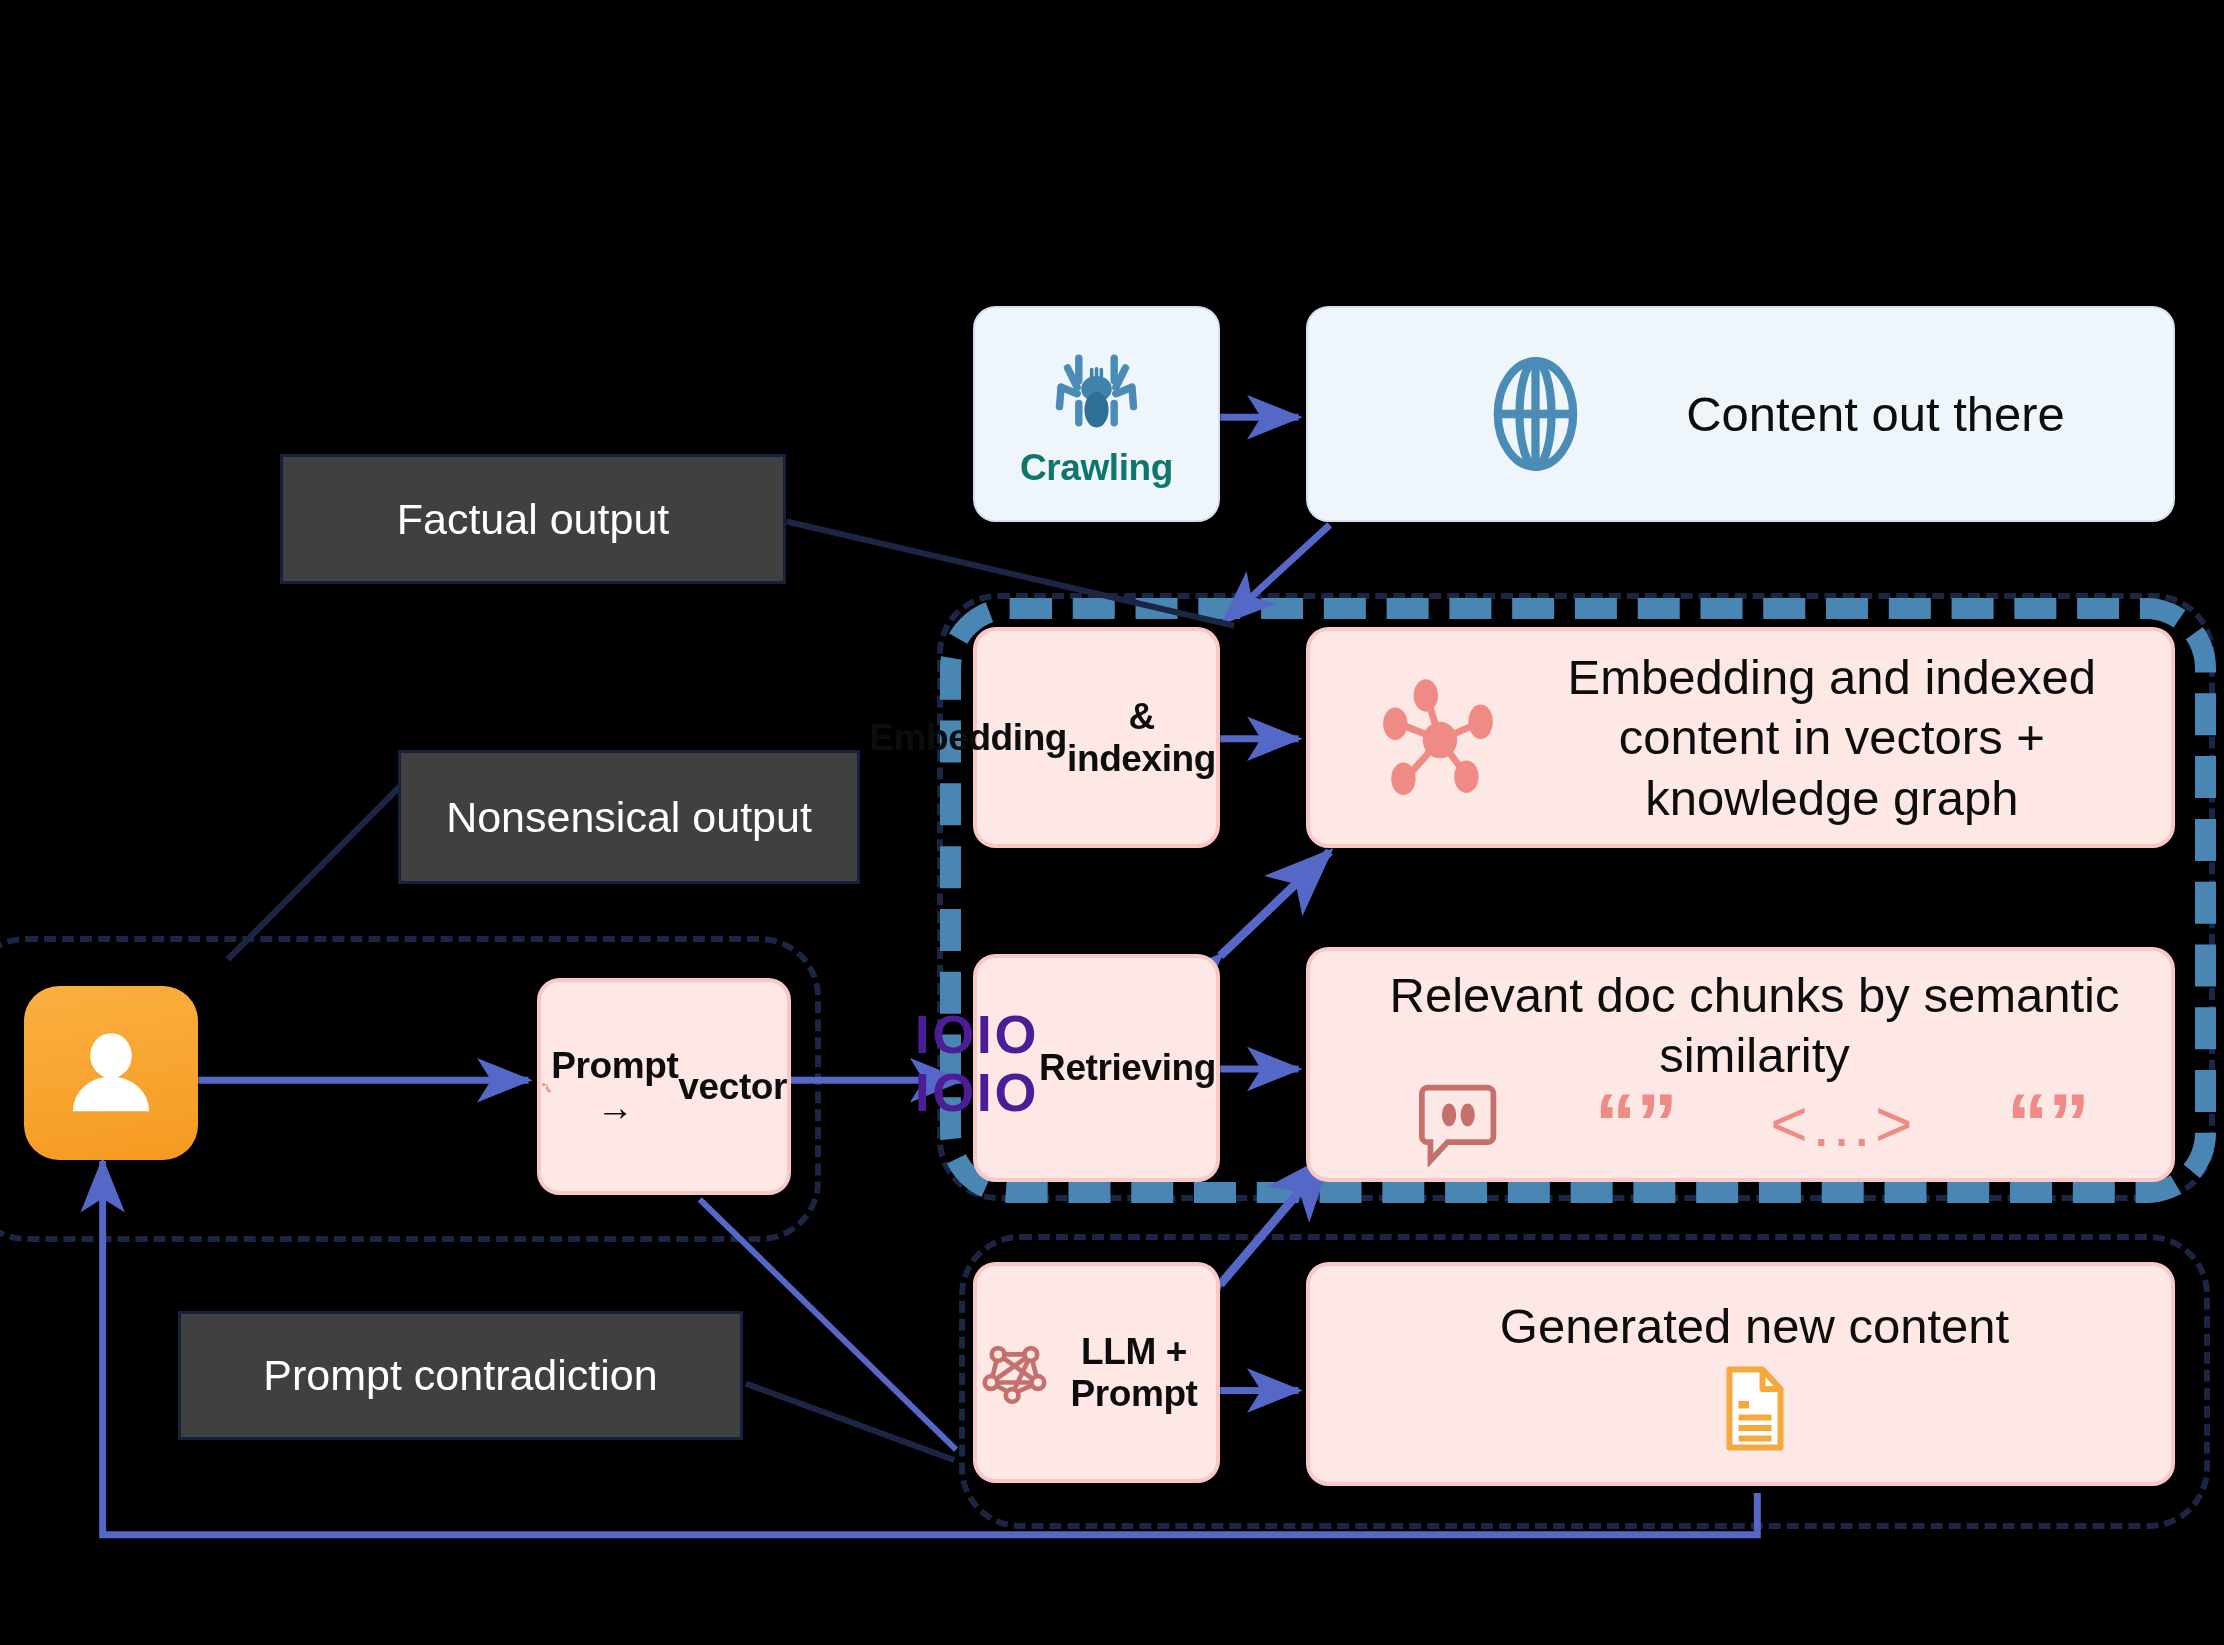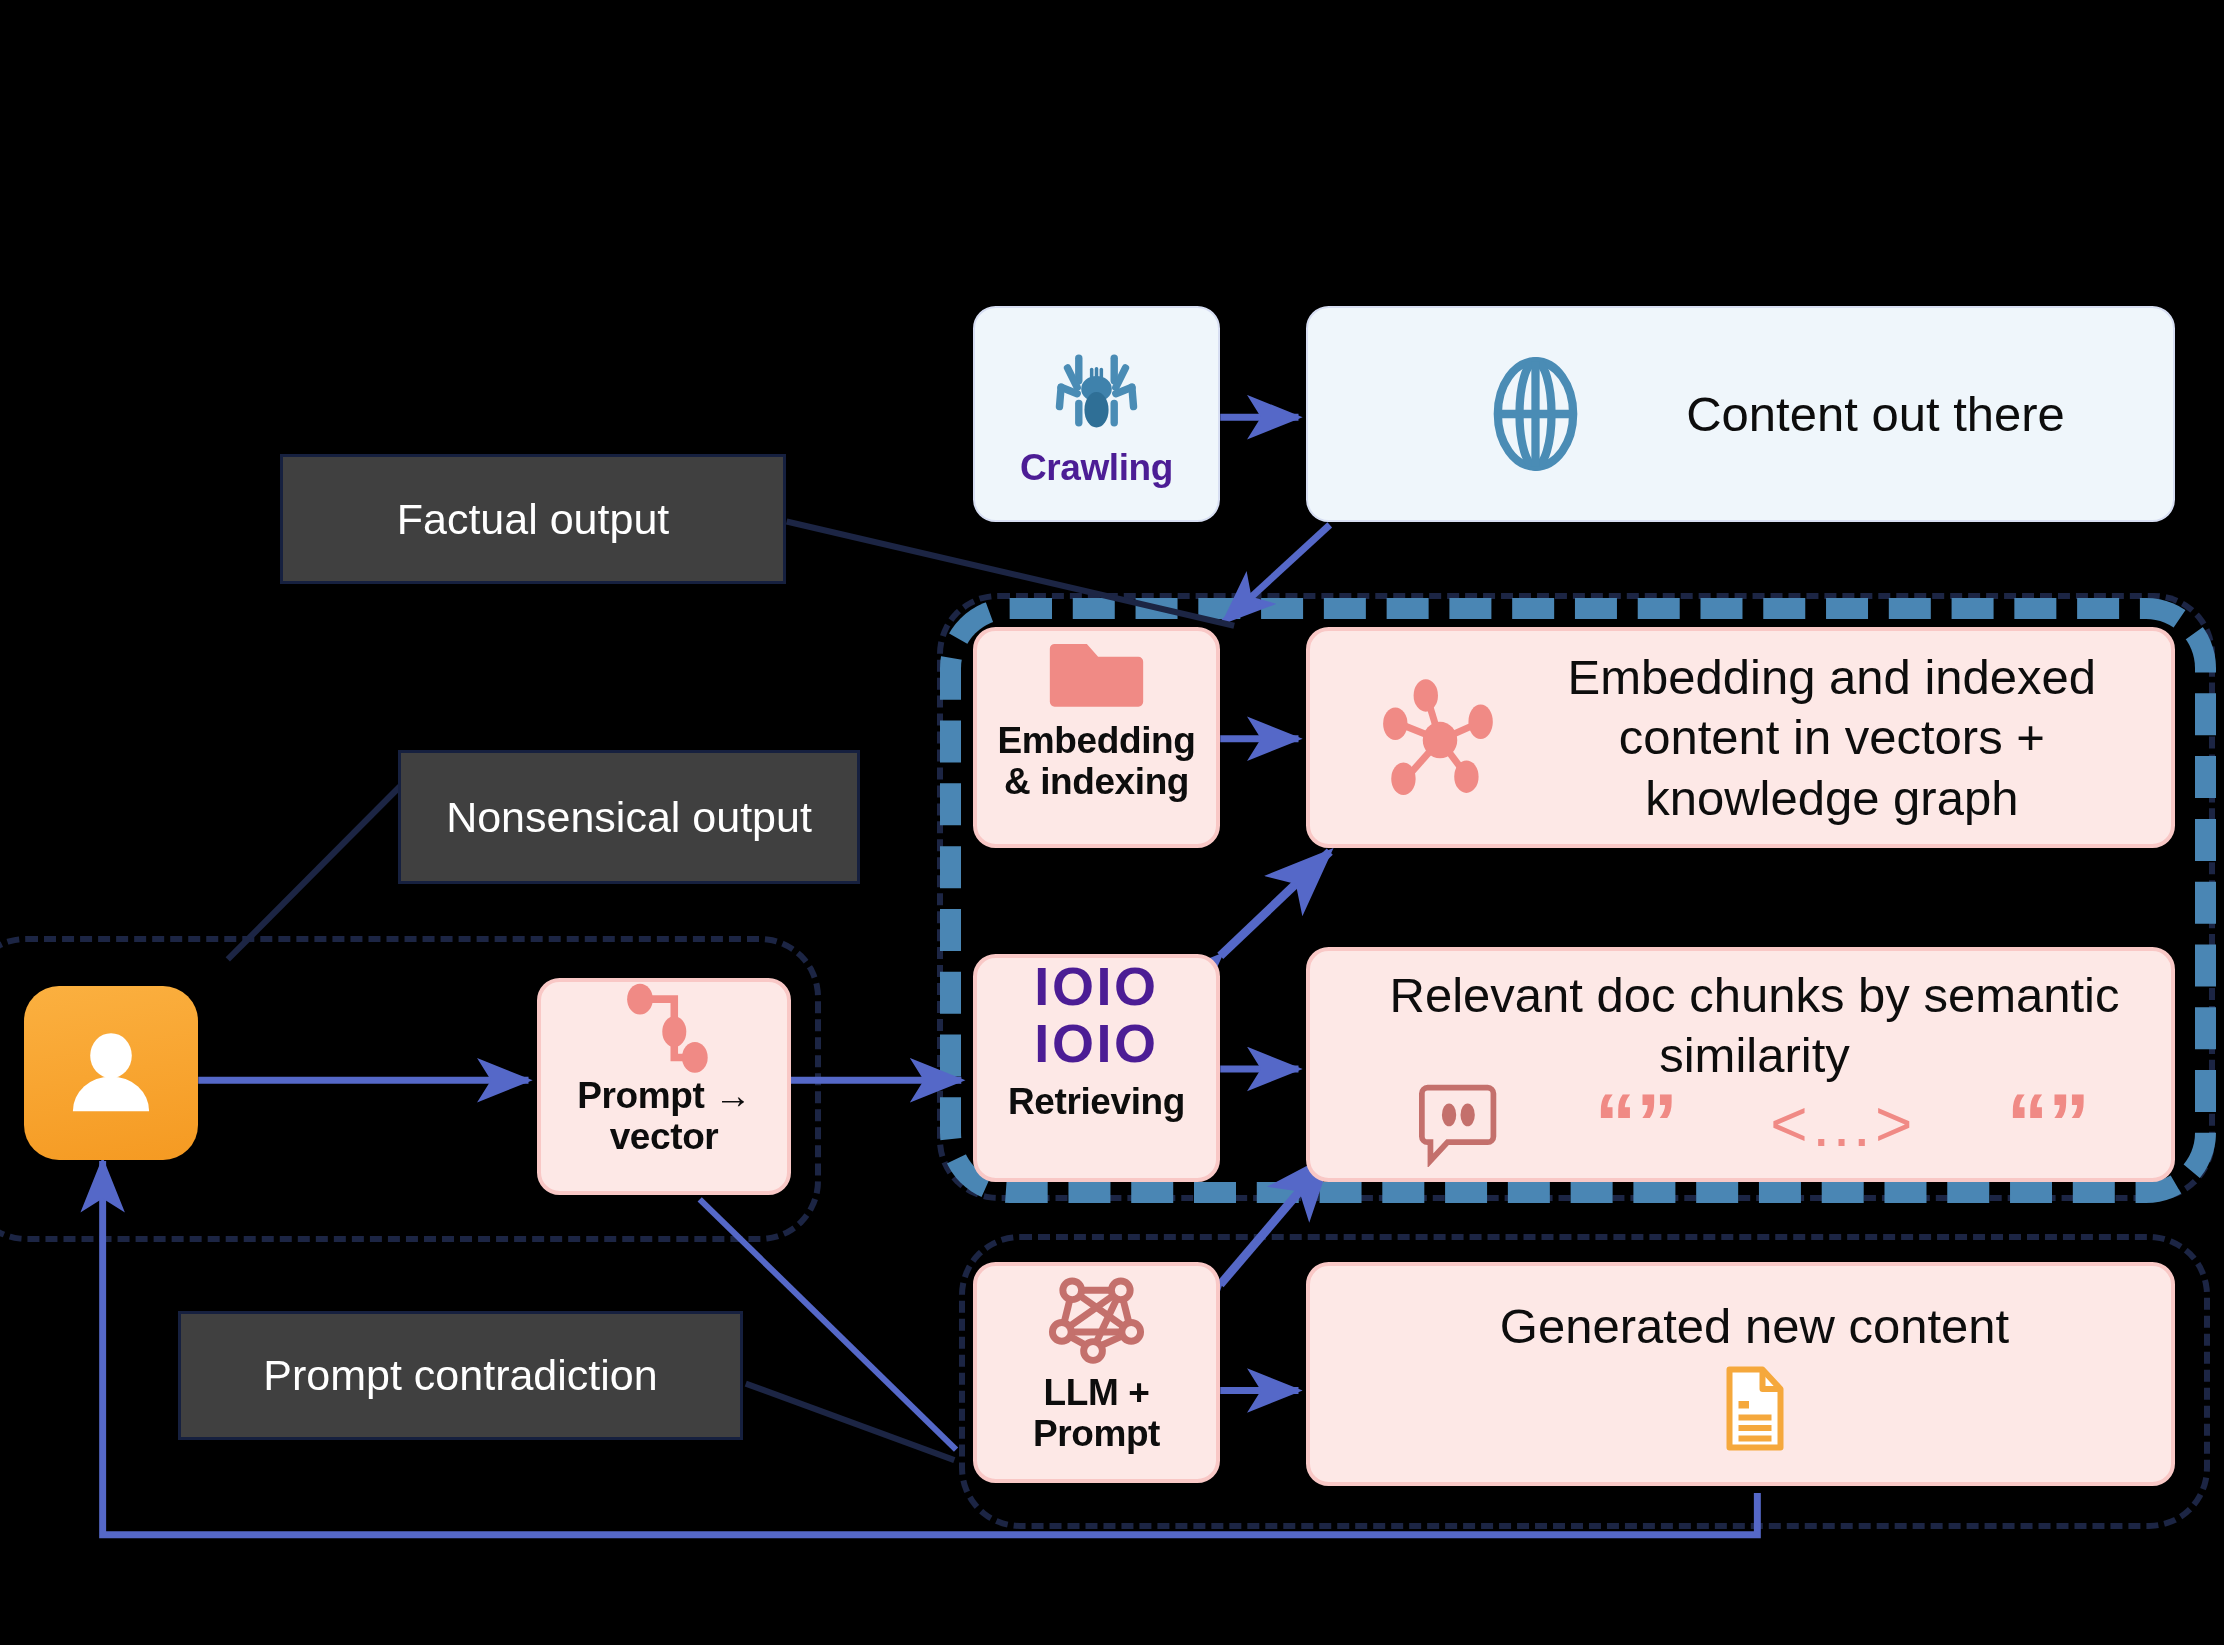--- a/index.html
+++ b/index.html
@@ -10,29 +10,29 @@
   
   .node{position:absolute;box-sizing:border-box;}
 
   
   .blue-card{
     background:#eff6fb;border:2.6px solid #d7def2;border-radius:22.6px;
     display:flex;align-items:center;justify-content:center;
   }
   .blue-card.icon-card{flex-direction:column;gap:5.2px;}
   .blue-card .card-label{
-    font-size:37px;font-weight:bold;color:#4c1d95;letter-spacing:-0.4px;
+    font-size:37px;font-weight:bold;color:#0f766e;letter-spacing:-0.4px;
   }
   .blue-wide{display:flex;flex-direction:row;align-items:center;}
   .blue-wide .wide-text{font-size:49px;color:#0d0d0d;}
 
   
   .pink-card{
     background:#fde8e6;border:4.3px solid #f9c8c6;border-radius:22.6px;
-    display:flex;flex-direction:column;align-items:center;justify-content:flex-start;
+    display:flex;flex-direction:row;align-items:center;justify-content:flex-end;
   }
   .pink-card .card-label{
     font-size:37px;font-weight:bold;color:#0d0d0d;text-align:center;
     line-height:1.12;letter-spacing:-0.4px;
   }
   .pink-wide{
     background:#fde8e6;border:4.3px solid #f9c8c6;border-radius:22.6px;
     position:absolute;box-sizing:border-box;padding-left:28px;
   }
   .pink-wide .wide-text{

